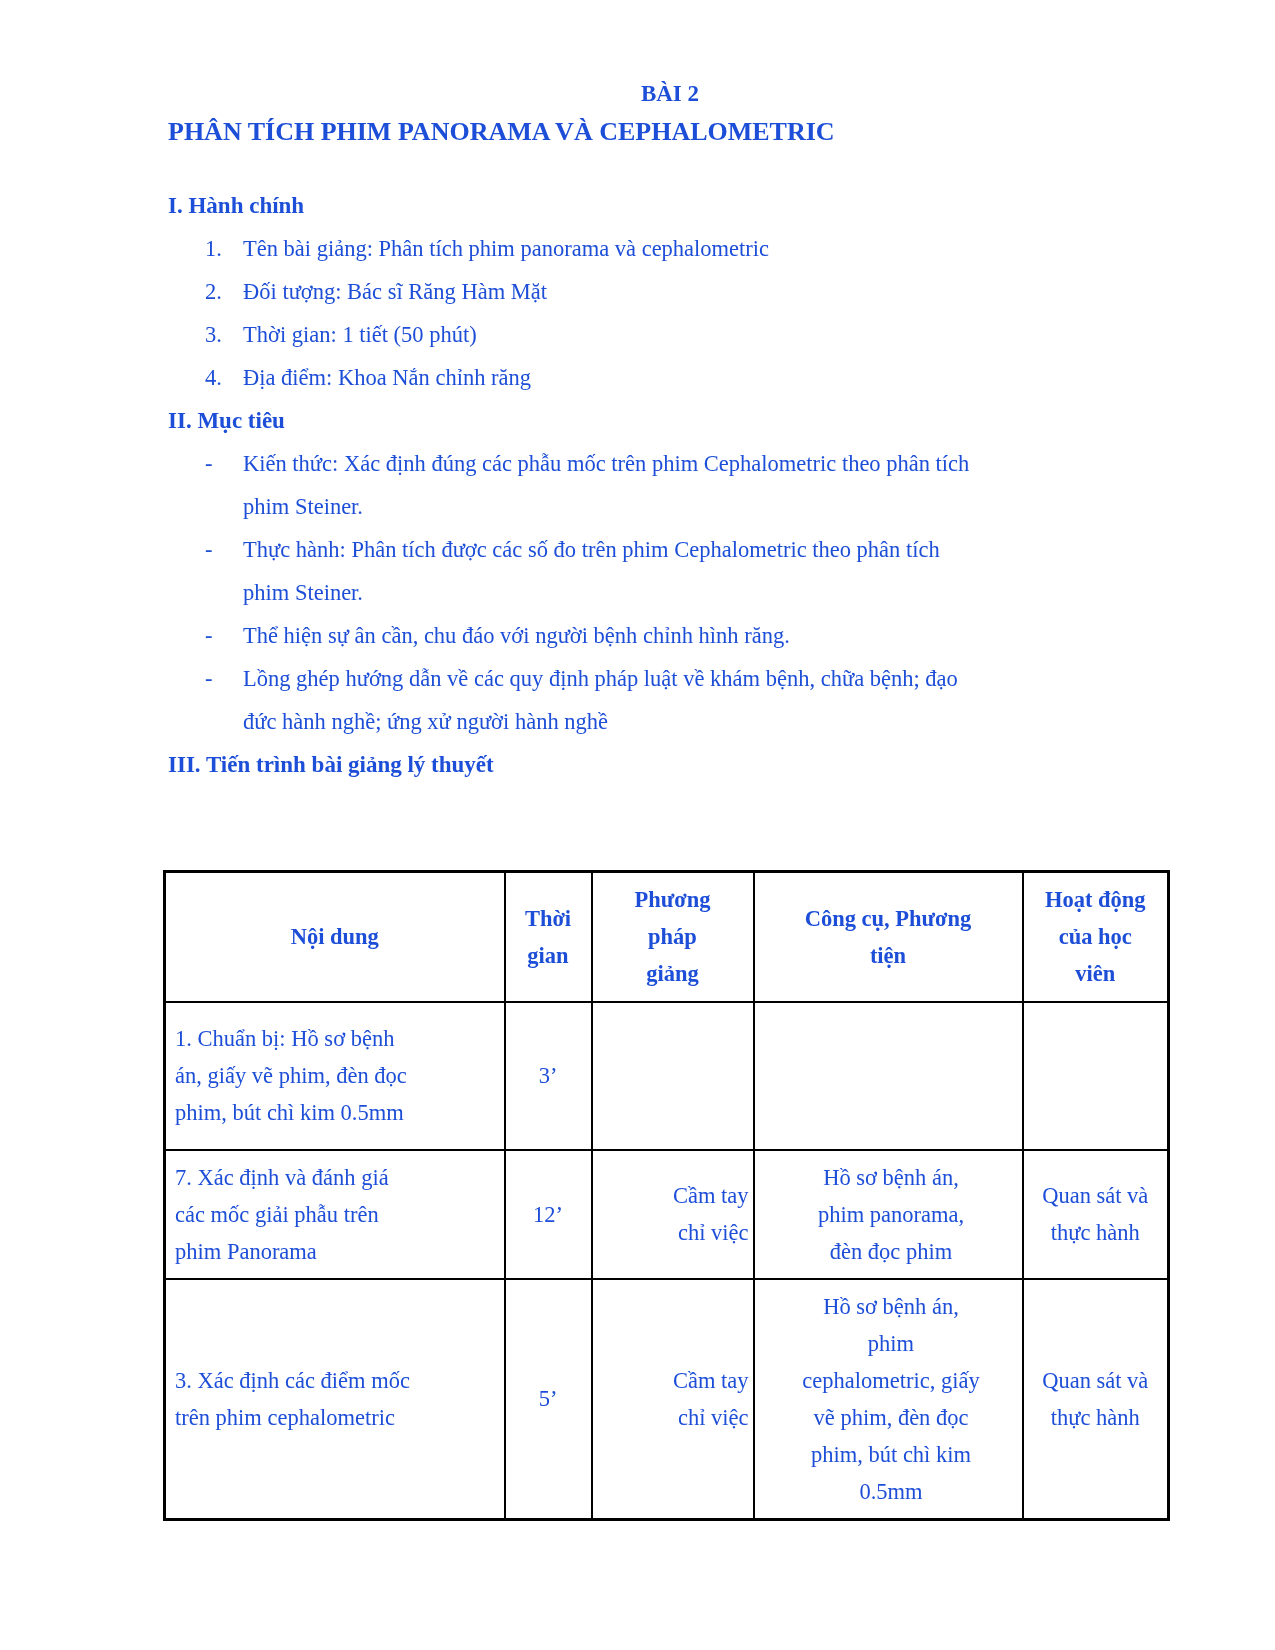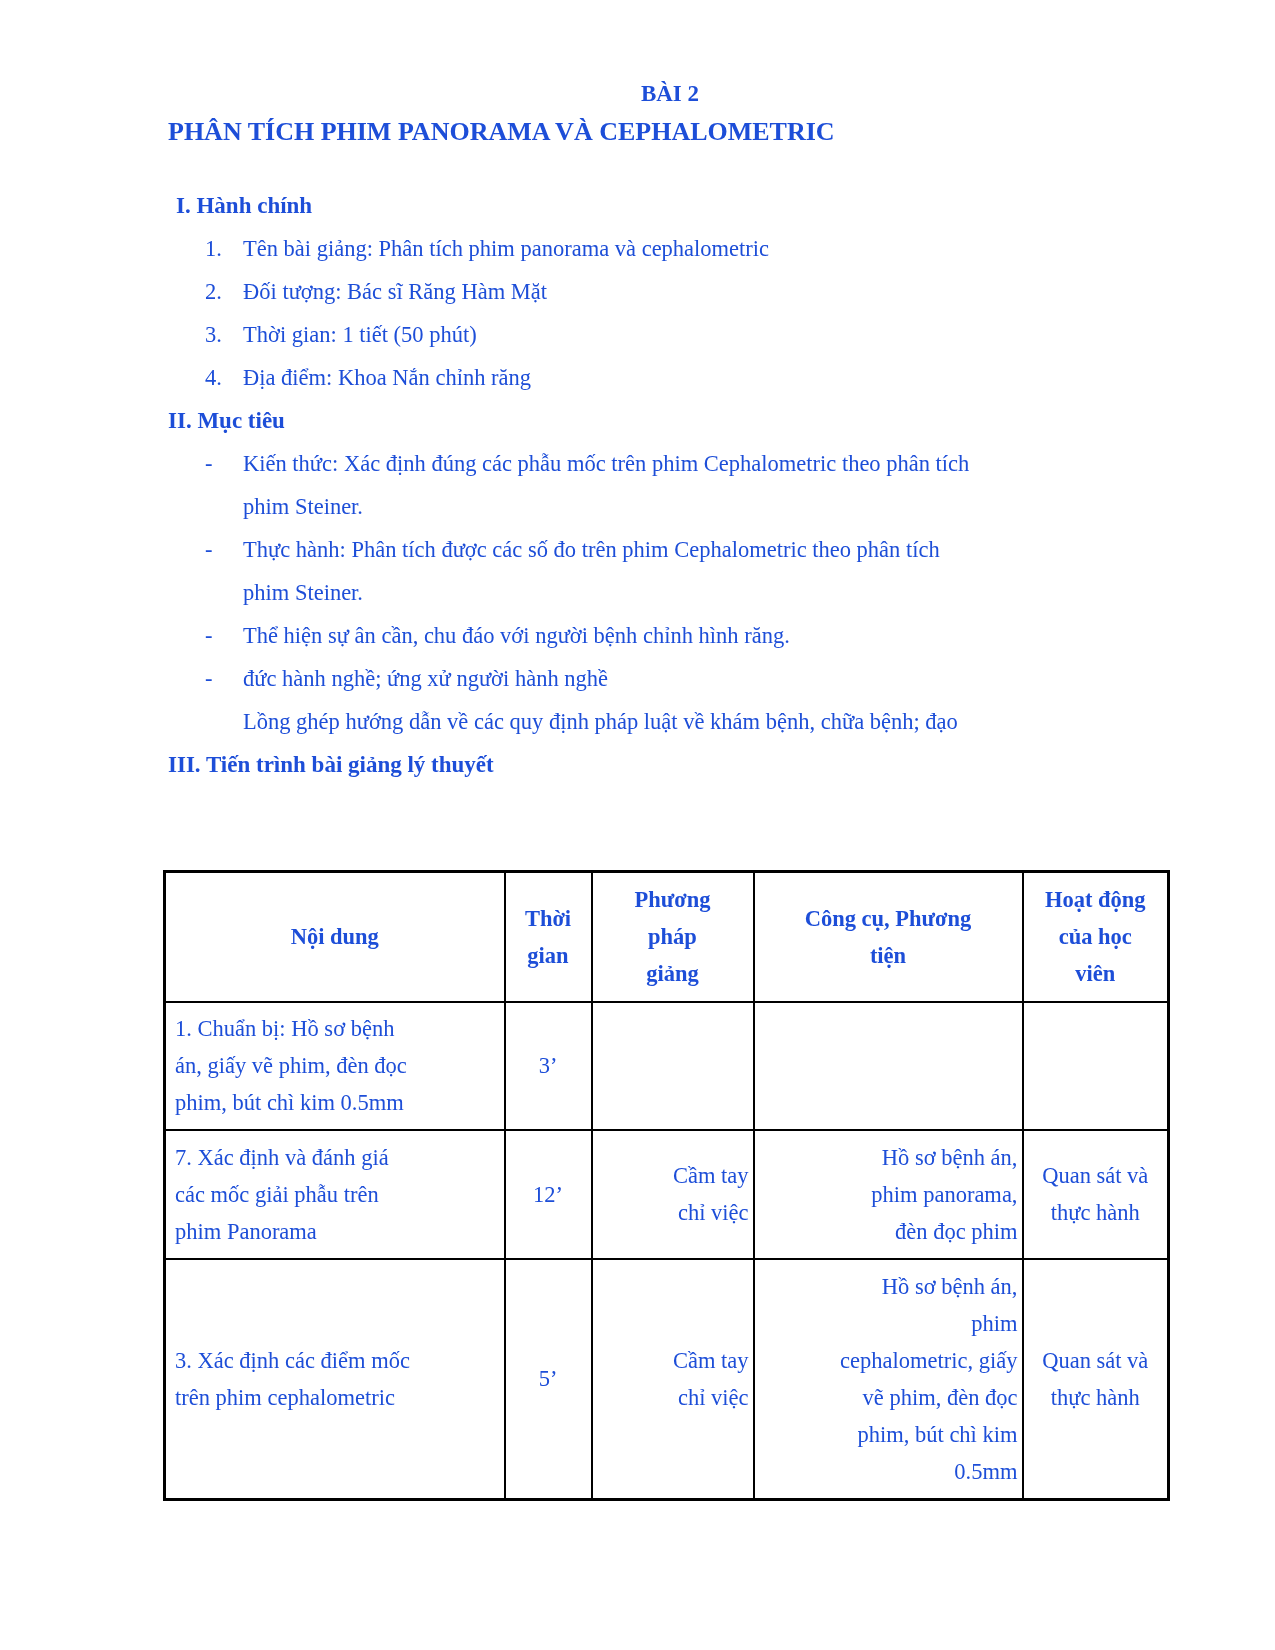--- a/index.html
+++ b/index.html
@@ -11,21 +11,21 @@
     color:#1d4ed8;
     font-family:"Liberation Serif","DejaVu Serif",serif;
     overflow:hidden;
   }
   .content {
     position:absolute; left:168px; top:76px; width:1004px;
   }
   .doc-title1 { font-size:23px; font-weight:bold; text-align:center; line-height:36px; }
   .doc-title2 { font-size:26px; font-weight:bold; line-height:40px; }
   .heading { font-size:23px; font-weight:bold; line-height:43px; }
-  .heading.gap { margin-top:32px;margin-left:8px; }
+  .heading.gap { margin-top:32px; }
   .num-item, .dash-item {
     display:flex; margin-left:37px;
     font-size:22.5px; line-height:43px;
   }
   .marker-col { flex:0 0 38px; width:38px; }
   .item-body { flex:1; }
   .line { white-space:nowrap; }
   .lesson-table {
     position:absolute; left:163px; top:870px;
     width:1004px;
@@ -36,24 +36,24 @@
   .lesson-table td {
     border:2px solid #000;
     vertical-align:middle;
     line-height:37px;
     overflow:hidden;
   }
   .hdr-row td { font-weight:bold; text-align:center; padding:0; }
   td.c0 { text-align:left; padding-left:9px; padding-right:6px; }
   td.c1 { text-align:center; }
   td.c2 { text-align:right; padding-left:16px; padding-right:4px; }
-  td.c3 { text-align:right; padding-left:10px; padding-right:4px; }
+  td.c3 { text-align:center; padding-left:10px; padding-right:4px; }
   td.c4 { text-align:center; }
   tr.hr { height:130px; }
-  tr.r0 { height:128px; }
+  tr.r0 { height:148px; }
   tr.r1 { height:129px; }
   tr.r2 { height:241px; }
   .page-number {
     position:absolute; left:168px; top:1543px; width:1004px;
     text-align:center;
     font-family:"Liberation Sans","DejaVu Sans",sans-serif;
     font-size:20px; line-height:24px;
   }
 </style>
 </head>
@@ -103,22 +103,22 @@
     </div>
     <div class="dash-item">
       <span class="marker-col">-</span>
       <span class="item-body">
         <div class="line">Thể hiện sự ân cần, chu đáo với người bệnh chỉnh hình răng.</div>
       </span>
     </div>
     <div class="dash-item">
       <span class="marker-col">-</span>
       <span class="item-body">
+        <div class="line">Lồng ghép hướng dẫn về các quy định pháp luật về khám bệnh, chữa bệnh; đạo</div>
         <div class="line">đức hành nghề; ứng xử người hành nghề</div>
-        <div class="line">Lồng ghép hướng dẫn về các quy định pháp luật về khám bệnh, chữa bệnh; đạo</div>
       </span>
     </div>
 
     <div class="heading">III. Tiến trình bài giảng lý thuyết</div>
 
   </div>
 
   <table class="lesson-table">
     <colgroup>
       <col style="width:340px">

